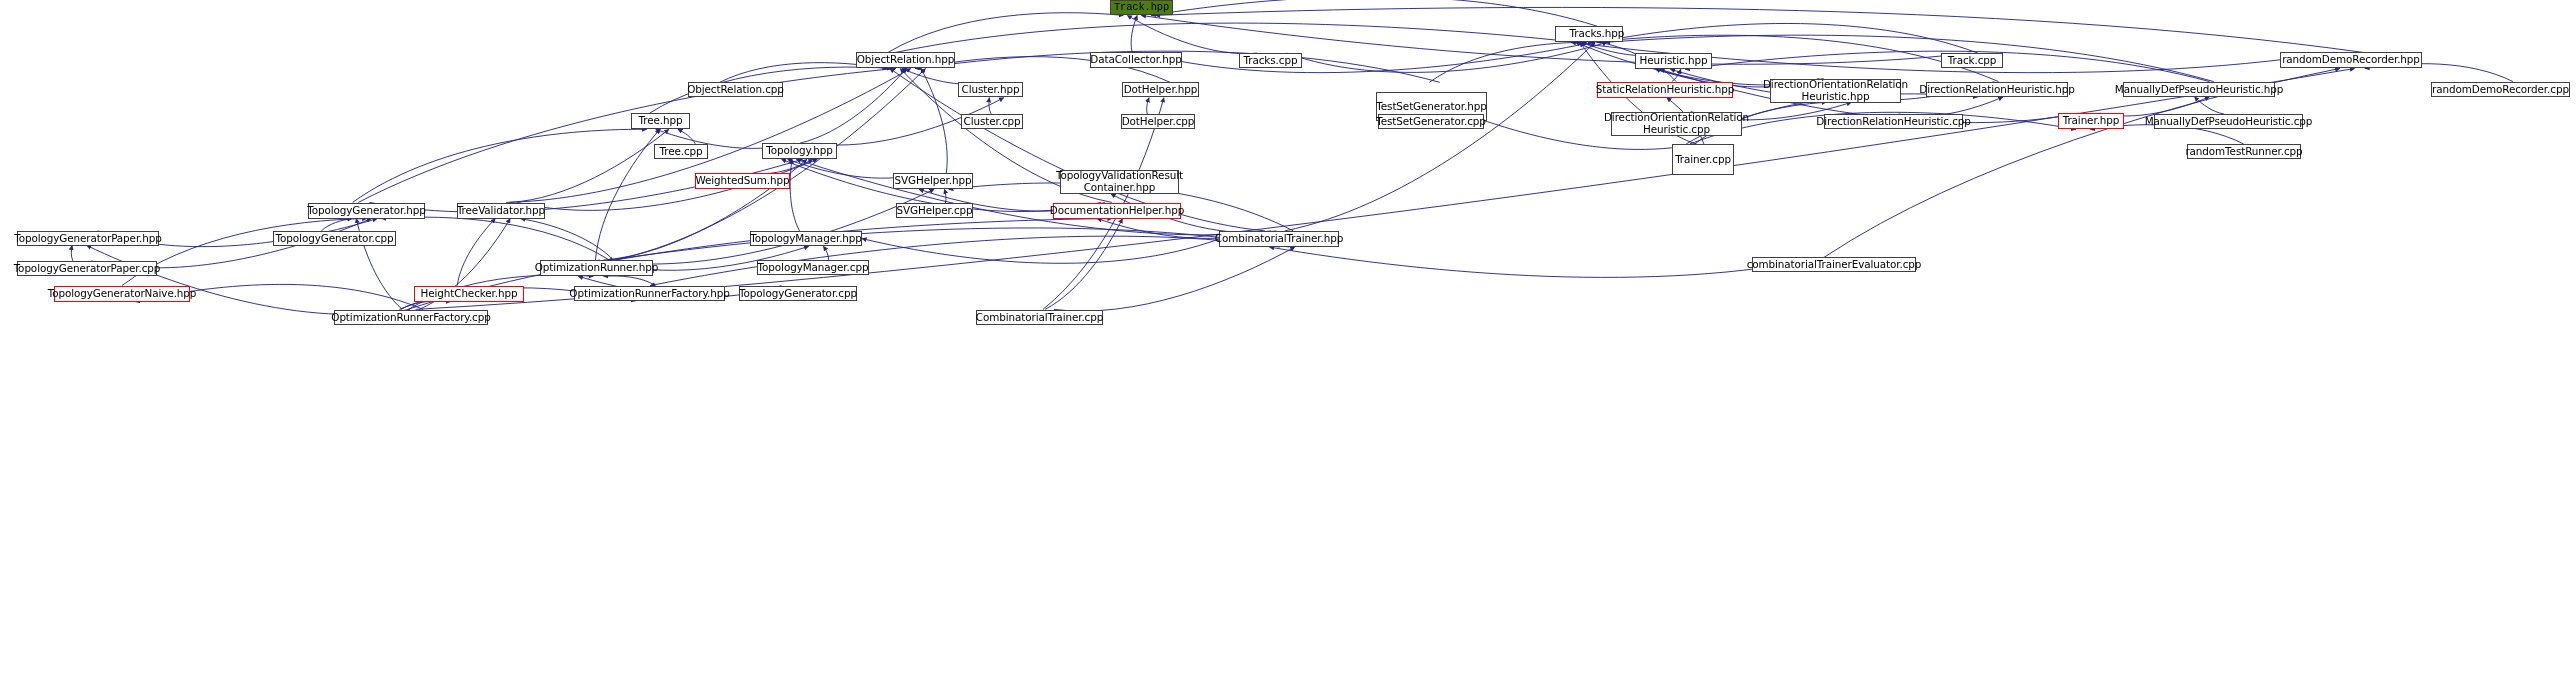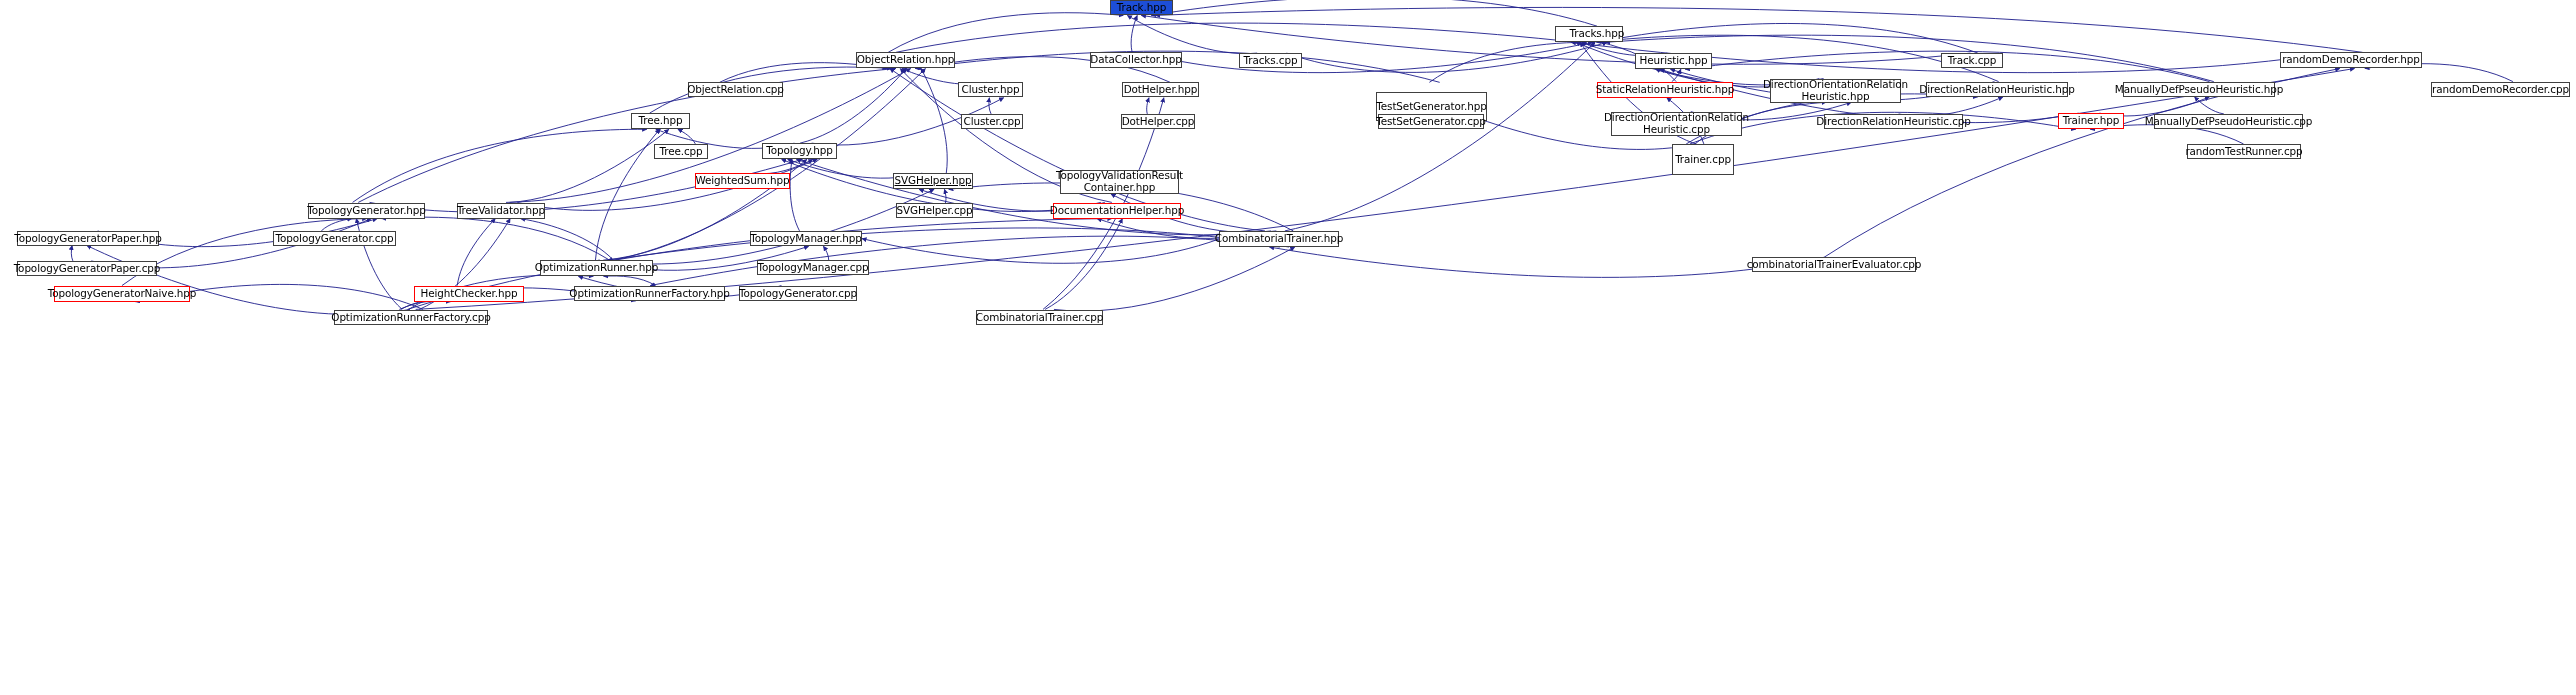--- a/index.html
+++ b/index.html
@@ -29,22 +29,23 @@
     border:0.8px solid #404040;
     color:#000000;
     font-size:10.4px;
     line-height:11.6px;
     letter-spacing:-0.1px;
     white-space:pre-line;
     padding:0 3.1px;
     z-index:5;
   }
   .node.root{
-    background:#1d4ed8;
+    background:#4d7c0f;
     border:0.8px solid #404040;
+    font-family:Liberation Mono, monospace;
   }
   .node.redborder{
     border:0.8px solid #ff0000;
   }
   .node.thick{
     border:1.5px solid #404040;
   }
 </style>
 </head>
 <body>
@@ -182,21 +183,21 @@
 Heuristic.cpp</div>
       <div class="node" style="left: 1824px; top: 114px; width: 139px; height: 14.6px;">DirectionRelationHeuristic.cpp</div>
       <div class="node redborder" style="left: 2058px; top: 113px; width: 66px; height: 16px;">Trainer.hpp</div>
       <div class="node" style="left: 2154px; top: 114px; width: 149px; height: 14.6px;">ManuallyDefPseudoHeuristic.cpp</div>
       <div class="node thick" style="left: 631px; top: 113px; width: 59px; height: 16px;">Tree.hpp</div>
       <div class="node" style="left: 2187px; top: 144px; width: 114px; height: 14.6px;">randomTestRunner.cpp</div>
       <div class="node" style="left: 654px; top: 144px; width: 54px; height: 14.6px;">Tree.cpp</div>
       <div class="node thick" style="left: 762px; top: 143px; width: 75px; height: 16px;">Topology.hpp</div>
       <div class="node" style="left: 1672px; top: 144px; width: 62px; height: 31px;">Trainer.cpp</div>
       <div class="node redborder" style="left: 695px; top: 173px; width: 95px; height: 16px;">WeightedSum.hpp</div>
-      <div class="node thick" style="left: 893px; top: 173px; width: 80px; height: 16px; text-decoration: underline;">SVGHelper.hpp</div>
+      <div class="node thick" style="left: 893px; top: 173px; width: 80px; height: 16px;">SVGHelper.hpp</div>
       <div class="node thick" style="left: 1060px; top: 170px; width: 119px; height: 24px;">TopologyValidationResult
 Container.hpp</div>
       <div class="node thick" style="left: 896px; top: 203px; width: 77px; height: 14.6px;">SVGHelper.cpp</div>
       <div class="node redborder" style="left: 1053px; top: 203px; width: 128px; height: 16px;">DocumentationHelper.hpp</div>
       <div class="node thick" style="left: 308px; top: 203px; width: 117px; height: 16px;">TopologyGenerator.hpp</div>
       <div class="node thick" style="left: 457px; top: 203px; width: 88px; height: 16px;">TreeValidator.hpp</div>
       <div class="node thick" style="left: 1219px; top: 231px; width: 120px; height: 16px;">CombinatorialTrainer.hpp</div>
       <div class="node" style="left: 17px; top: 231px; width: 142px; height: 14.6px;">TopologyGeneratorPaper.hpp</div>
       <div class="node" style="left: 273px; top: 231px; width: 123px; height: 14.6px;">TopologyGenerator.cpp</div>
       <div class="node thick" style="left: 750px; top: 231px; width: 112px; height: 15.4px;">TopologyManager.hpp</div>

